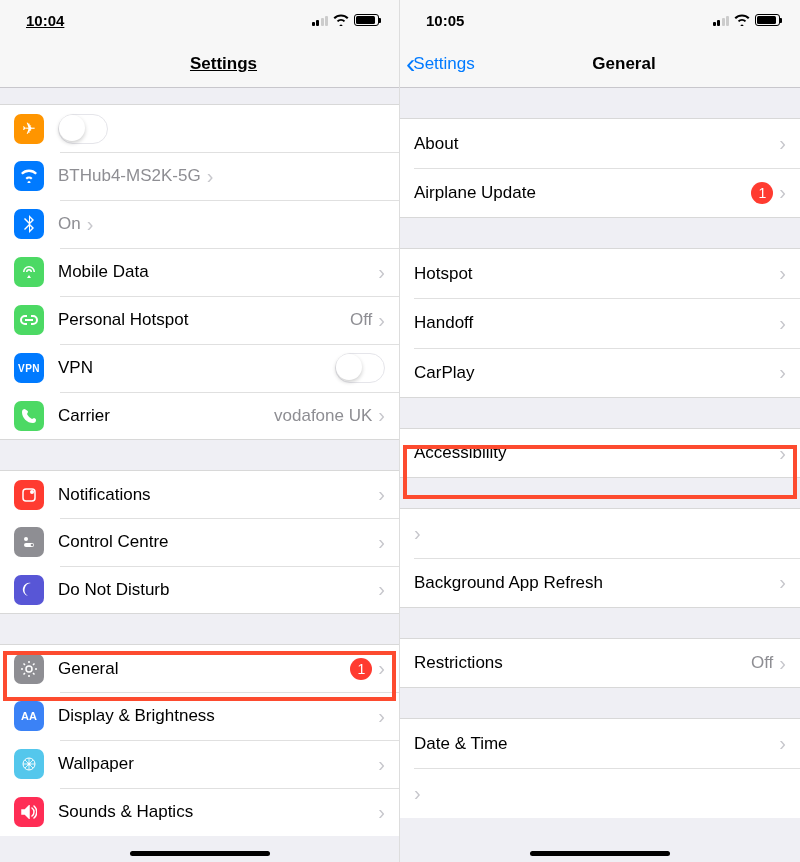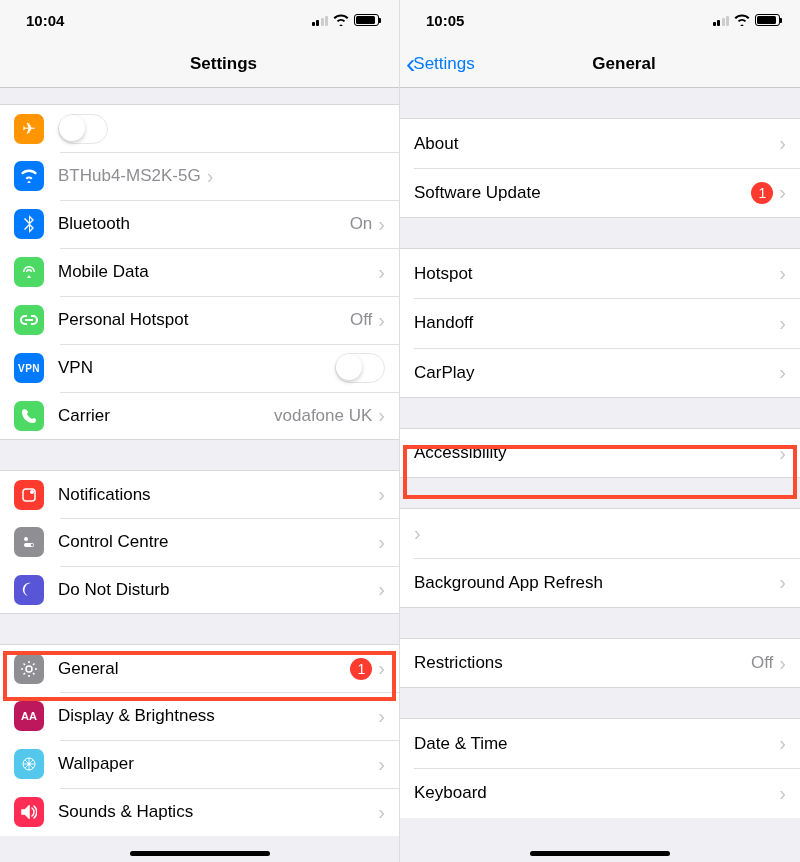--- a/index.html
+++ b/index.html
@@ -1,19 +1,19 @@
 <!DOCTYPE html>
 <html><head>
 <meta charset="utf-8">
 <style>
   * { box-sizing: border-box; margin:0; padding:0; }
   html,body { font-family: -apple-system, "Helvetica Neue", Helvetica, Arial, sans-serif; background:#fff;}
   .viewport { width:800px; height:862px; display:flex; background:#fff; position:relative; overflow:hidden;}
   .phone { width:400px; height:862px; background:#efeff4; position:relative; overflow:hidden;}
-  .phone.left { border-right:1px solid #ddd;}
+  .phone.left { border-right:1px solid #ddd;text-decoration:underline;}
   .status-bar { height:40px; display:flex; align-items:center; justify-content:space-between; padding:0 20px 0 26px; background:#f7f7f7; font-weight:600; font-size:15px; color:#000;}
   .status-right { display:flex; align-items:center; gap:5px;}
   .nav-bar { height:48px; display:flex; align-items:center; justify-content:center; background:#f7f7f7; border-bottom:1px solid #c8c7cc; position:relative;padding-left:48px;}
   .nav-title { font-weight:600; font-size:17px; color:#000;}
   .back-btn { position:absolute; left:6px; display:flex; align-items:center; color:#007aff; font-size:17px;}
   .back-chevron { font-size:28px; line-height:1; margin-right:-2px; font-weight:300;}
   .content { position:absolute; top:88px; left:0; right:0; bottom:0; overflow:hidden;}
   .section-gap { height:30px; background:#efeff4;}
   .section-gap.short { height:16px;}
   .row { background:#fff; display:flex; align-items:center; padding:0 14px; height:48px; position:relative;}
@@ -81,21 +81,20 @@
       </span>
       <span class="value">BTHub4-MS2K-5G</span>
       <span class="chevron">›</span>
     </div>
     <div class="row">
       <span class="icon-box" style="background:#007aff;font-size:18px">
         <svg width="10" height="18" viewBox="0 0 10 18">
               <path d="M5 0v7L1 3 0 4l5 5-5 5 1 1 4-4v7l5-5-4-4 4-4-5-5zm1 11l2 2-2 2v-4zm0-8l2 2-2 2V3z" fill="#fff"></path>
             </svg>
       </span>
-      <span class="label">Bluetooth</span>
       <span class="value">On</span>
       <span class="chevron">›</span>
     </div>
     <div class="row">
       <span class="icon-box" style="background:#4cd964">
         <svg width="18" height="18" viewBox="0 0 18 18">
               <path d="M9 3a6 6 0 00-6 6h1.5a4.5 4.5 0 119 0H15a6 6 0 00-6-6zm0 3a3 3 0 00-3 3h1.5a1.5 1.5 0 113 0H12a3 3 0 00-3-3zm0 6l-2 3h4z" fill="#fff"></path>
             </svg>
       </span>
       <span class="label">Mobile Data</span>
@@ -167,21 +166,21 @@
         <svg width="18" height="18" viewBox="0 0 18 18">
               <circle cx="9" cy="9" r="3" fill="none" stroke="#fff" stroke-width="1.5"></circle>
               <path d="M9 1v2M9 15v2M1 9h2M15 9h2M3.5 3.5l1.5 1.5M13 13l1.5 1.5M3.5 14.5L5 13M13 5l1.5-1.5" stroke="#fff" stroke-width="1.5"></path>
             </svg>
       </span>
       <span class="label">General</span>
       <span class="badge">1</span>
       <span class="chevron">›</span>
     </div>
     <div class="row">
-      <span class="icon-box" style="background:#be185d;font-size:11px;font-weight:700">AA</span>
+      <span class="icon-box" style="background:#3b82f6;font-size:11px;font-weight:700">AA</span>
       <span class="label">Display &amp; Brightness</span>
       <span class="chevron">›</span>
     </div>
     <div class="row">
       <span class="icon-box" style="background:#54c7ec">
         <svg width="18" height="18" viewBox="0 0 18 18">
               <circle cx="9" cy="9" r="6" fill="none" stroke="#fff" stroke-width="1"></circle>
               <circle cx="9" cy="9" r="1.5" fill="#fff"></circle>
               <path d="M9 3v12M3 9h12M5 5l8 8M5 13l8-8" stroke="#fff" stroke-width="0.8"></path>
             </svg>
@@ -227,21 +226,21 @@
     </div>
     <span class="nav-title">General</span>
   </div>
   <div class="content">
     <div class="section-gap"></div>
     <div class="row group-top h50">
       <span class="label">About</span>
       <span class="chevron">›</span>
     </div>
     <div class="row group-bottom h50">
-      <span class="label">Software Update</span>
+      <span class="label">Airplane Update</span>
       <span class="badge">1</span>
       <span class="chevron">›</span>
     </div>
 
     <div class="section-gap"></div>
     <div class="row group-top h50">
       <span class="label">Hotspot</span>
       <span class="chevron">›</span>
     </div>
     <div class="row h50">
@@ -274,21 +273,20 @@
       <span class="value">Off</span>
       <span class="chevron">›</span>
     </div>
 
     <div class="section-gap"></div>
     <div class="row group-top h50">
       <span class="label">Date &amp; Time</span>
       <span class="chevron">›</span>
     </div>
     <div class="row h50">
-      <span class="label">Keyboard</span>
       <span class="chevron">›</span>
     </div>
   </div>
   <div class="highlight-box" style="left:3px; right:3px; top:445px; height:54px;"></div>
   <div class="home-indicator"></div>
 </div>
 
 </div>
 
 </body></html>

